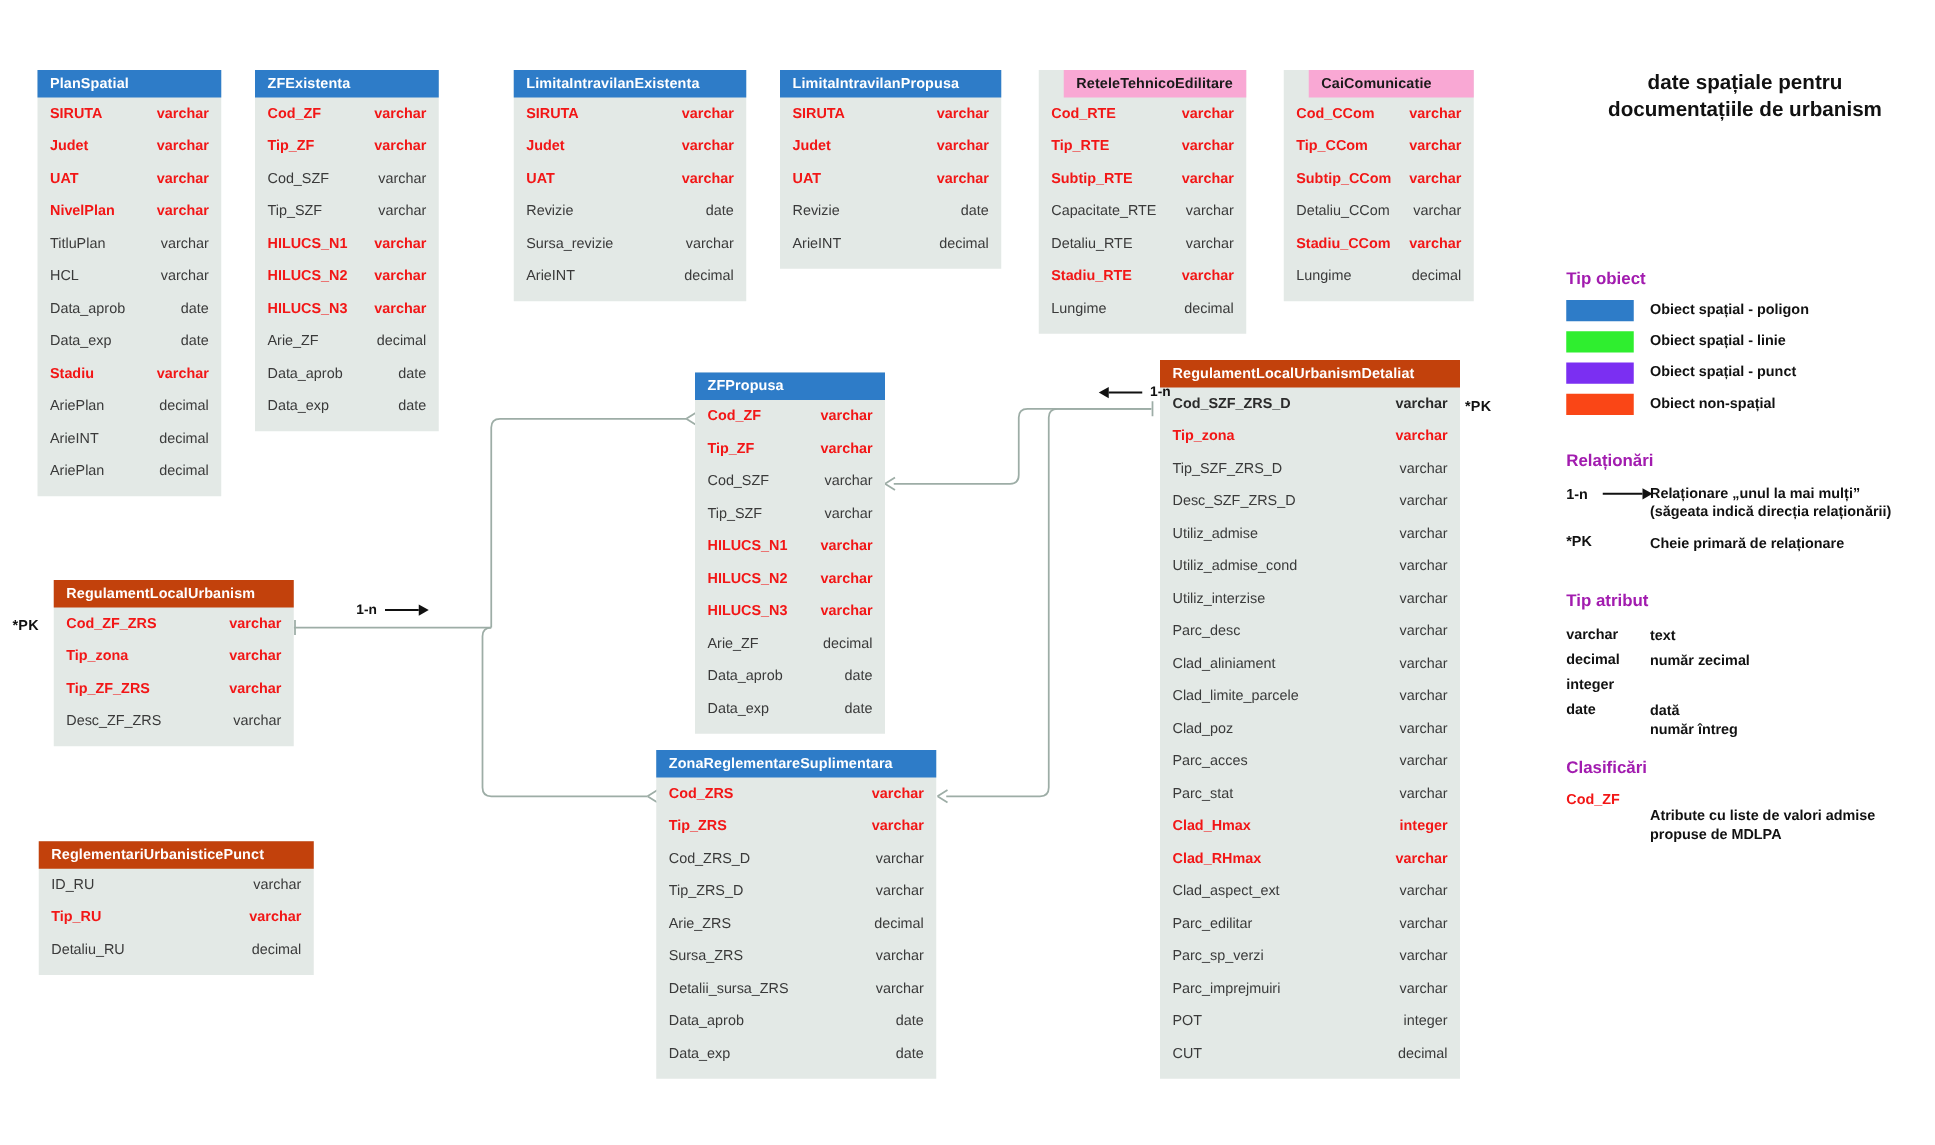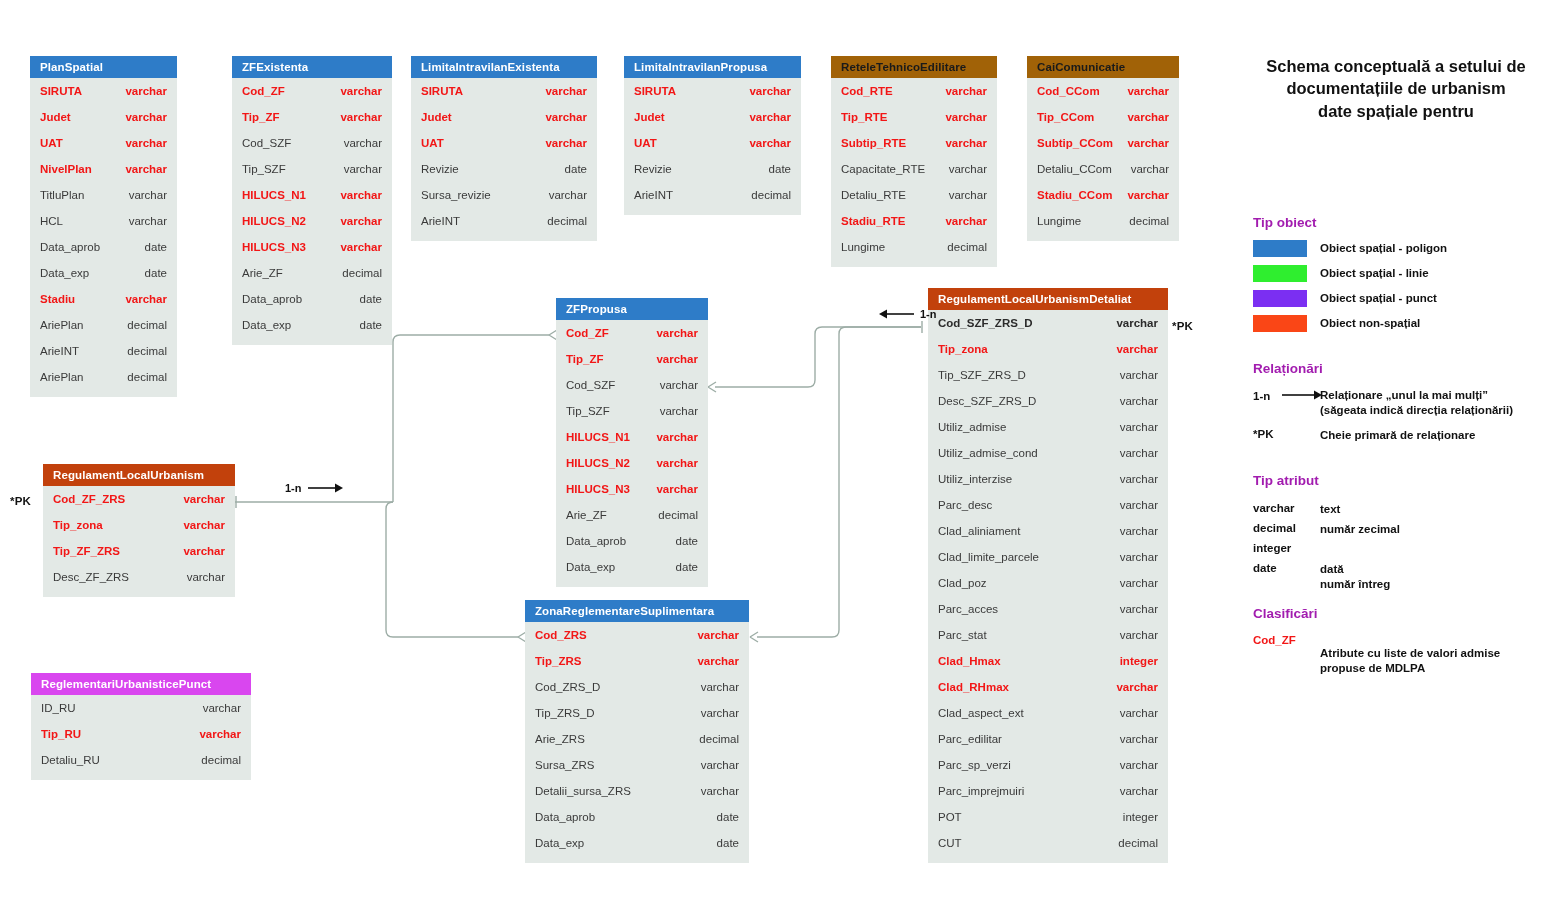--- a/index.html
+++ b/index.html
@@ -34,23 +34,23 @@
   .entity .erow .aname{ text-align:left; }
   .entity .erow .atype{ text-align:right; }
   .entity .erow.red .aname,
   .entity .erow.red .atype{ color:#f21616; font-weight:bold; }
   .entity .erow.bold .aname,
   .entity .erow.bold .atype{ color:#2b2b2b; font-weight:bold; }
   .entity .epad{ height:7px; }
 
   
   .h-poly{ background:#2e7cc8; }
-  .h-line{ background:#a16207; color:#1a1a1a !important; }
+  .h-line{ background:#f9a8d4; color:#1a1a1a !important;margin-left:20px; }
   .h-line.ehead{ color:#202020; }
-  .h-point{ background:#d946ef; }
+  .h-point{ background:#c2410c; }
   .h-nonspatial{ background:#c2410c; }
 
   
   .pk{
     position:absolute;font-size:11.5px;font-weight:bold;color:#111;
     letter-spacing:.2px;
   }
 
   
   .rel-label{
@@ -158,21 +158,21 @@
         <div class="erow">
           <span class="aname">ArieINT</span>
           <span class="atype">decimal</span>
         </div>
         <div class="erow">
           <span class="aname">AriePlan</span>
           <span class="atype">decimal</span>
         </div>
         <div class="epad"></div>
       </div>
-      <div class="entity" style="left: 232px; top: 56px; width: 160px;">
+      <div class="entity" style="left: 204px; top: 56px; width: 147px;">
         <div class="ehead h-poly">ZFExistenta</div>
         <div class="erow red">
           <span class="aname">Cod_ZF</span>
           <span class="atype">varchar</span>
         </div>
         <div class="erow red">
           <span class="aname">Tip_ZF</span>
           <span class="atype">varchar</span>
         </div>
         <div class="erow">
@@ -544,23 +544,22 @@
       <div style="position: absolute; left: 878px; top: 308px; display: flex; align-items: center; gap: 6px;">
         <svg width="36" height="12">
           <path d="M9,6 L36,6" stroke="#111" stroke-width="1.6" fill="none"></path>
           <path d="M9,1.5 L1,6 L9,10.5 Z" fill="#111"></path>
         </svg>
         <span class="rel-label" style="position: static;">1-n</span>
       </div>
     </div>
 
   <div class="title">
-    <div>Schema conceptuală a setului de</div>
+    <div>date spațiale pentru</div>
     <div>documentațiile de urbanism</div>
-    <div>date spațiale pentru</div>
   </div>
 
   <div>
 
     <div class="lg-h" style="left:1253px;top:215px;">Tip obiect</div>
 
     <div id="legend-objecttypes">
         <div class="sw" style="left: 1253px; top: 240px; background: rgb(46, 124, 200);"></div>
         <div class="lg-t" style="left: 1320px; top: 241px; text-align: right;">Obiect spațial - poligon</div>
         <div class="sw" style="left: 1253px; top: 265px; background: rgb(47, 238, 47);"></div>

